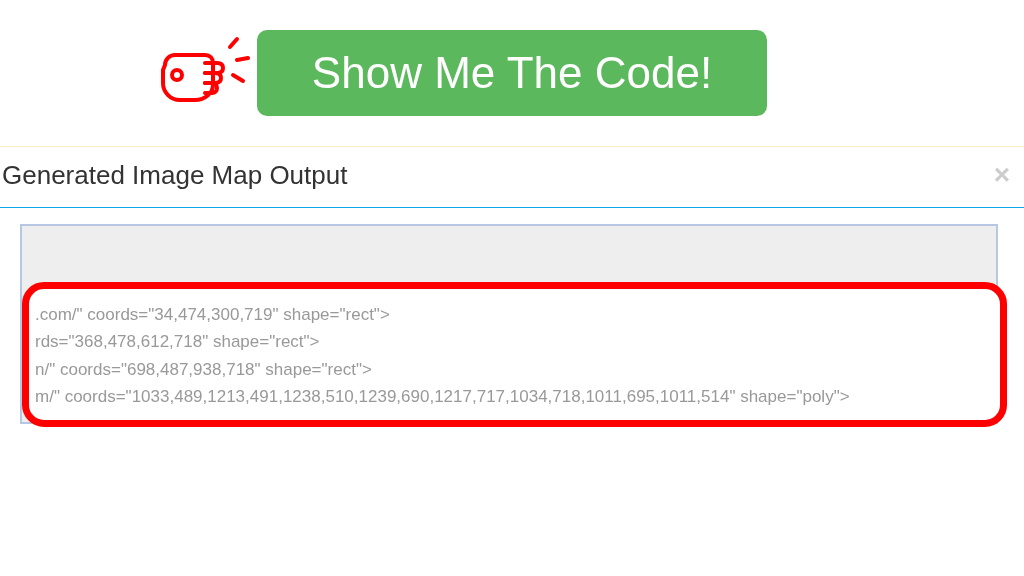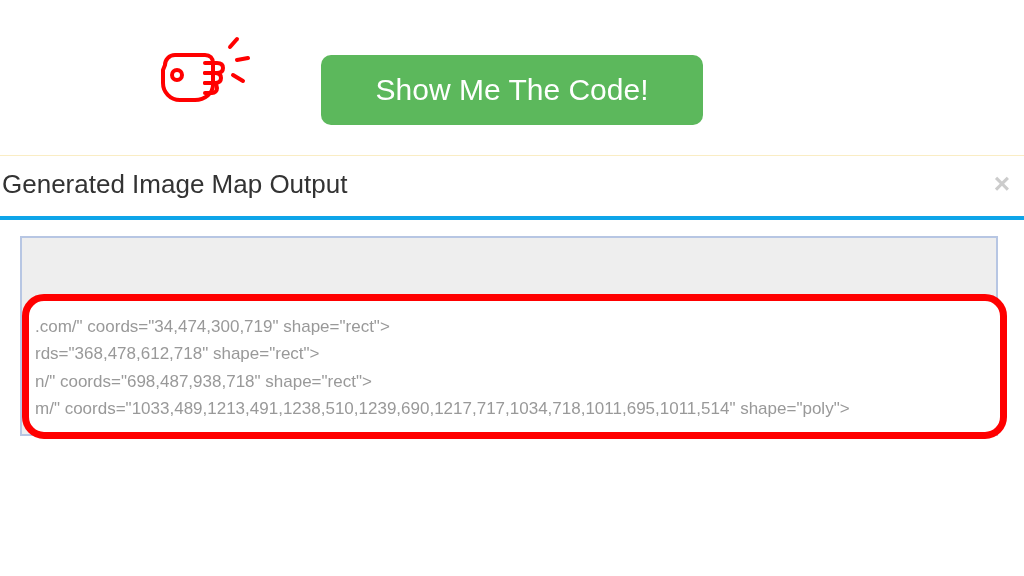--- a/index.html
+++ b/index.html
@@ -21,40 +21,39 @@
       padding-top: 30px;
       padding-bottom: 30px;
       position: relative;
     }
     .show-code-button {
       background: #5cb85c;
       color: #ffffff;
       border: none;
       border-radius: 10px;
       padding: 18px 55px;
-      font-size: 30px;
+      font-size: 44px;
       font-weight: 400;
       cursor: pointer;
       position: relative;
-      margin-top: 25px;
     }
     .pointing-hand {
       position: absolute;
       left: 155px;
       top: 35px;
       width: 95px;
       height: 75px;
     }
     .modal-header {
       display: flex;
       justify-content: space-between;
       align-items: center;
       padding: 12px 8px 16px 2px;
       border-top: 1px solid #faedc4;
-      border-bottom: 4px solid #0ea5e9;
+      border-bottom: 1px solid #0ea5e9;
     }
     .modal-title {
       font-size: 26px;
       color: #333333;
       font-weight: 400;
     }
     .close-icon {
       color: #cccccc;
       font-size: 28px;
       font-weight: bold;

